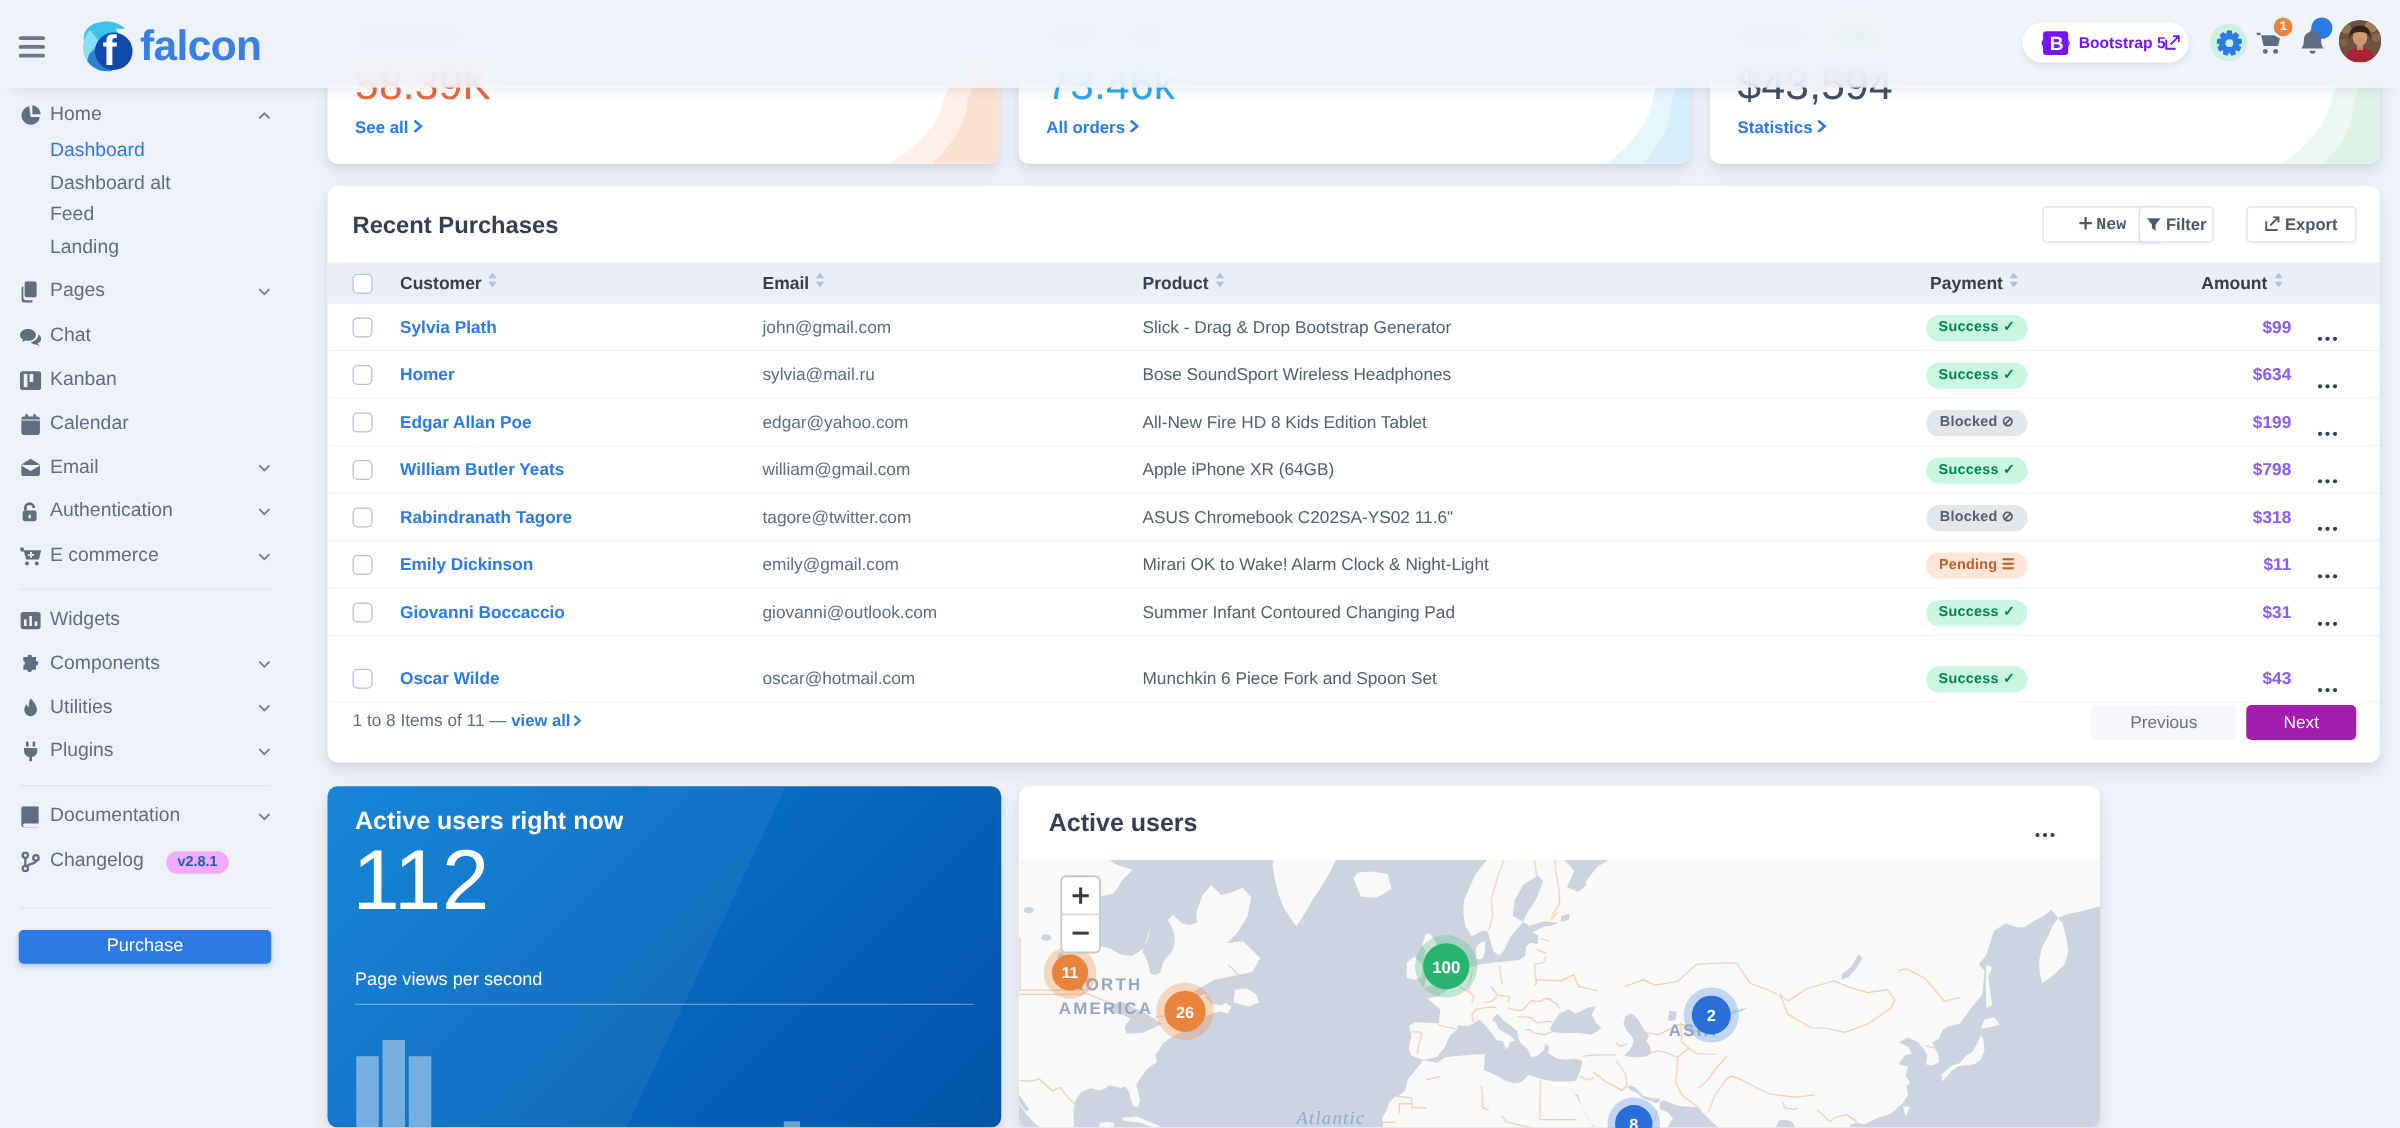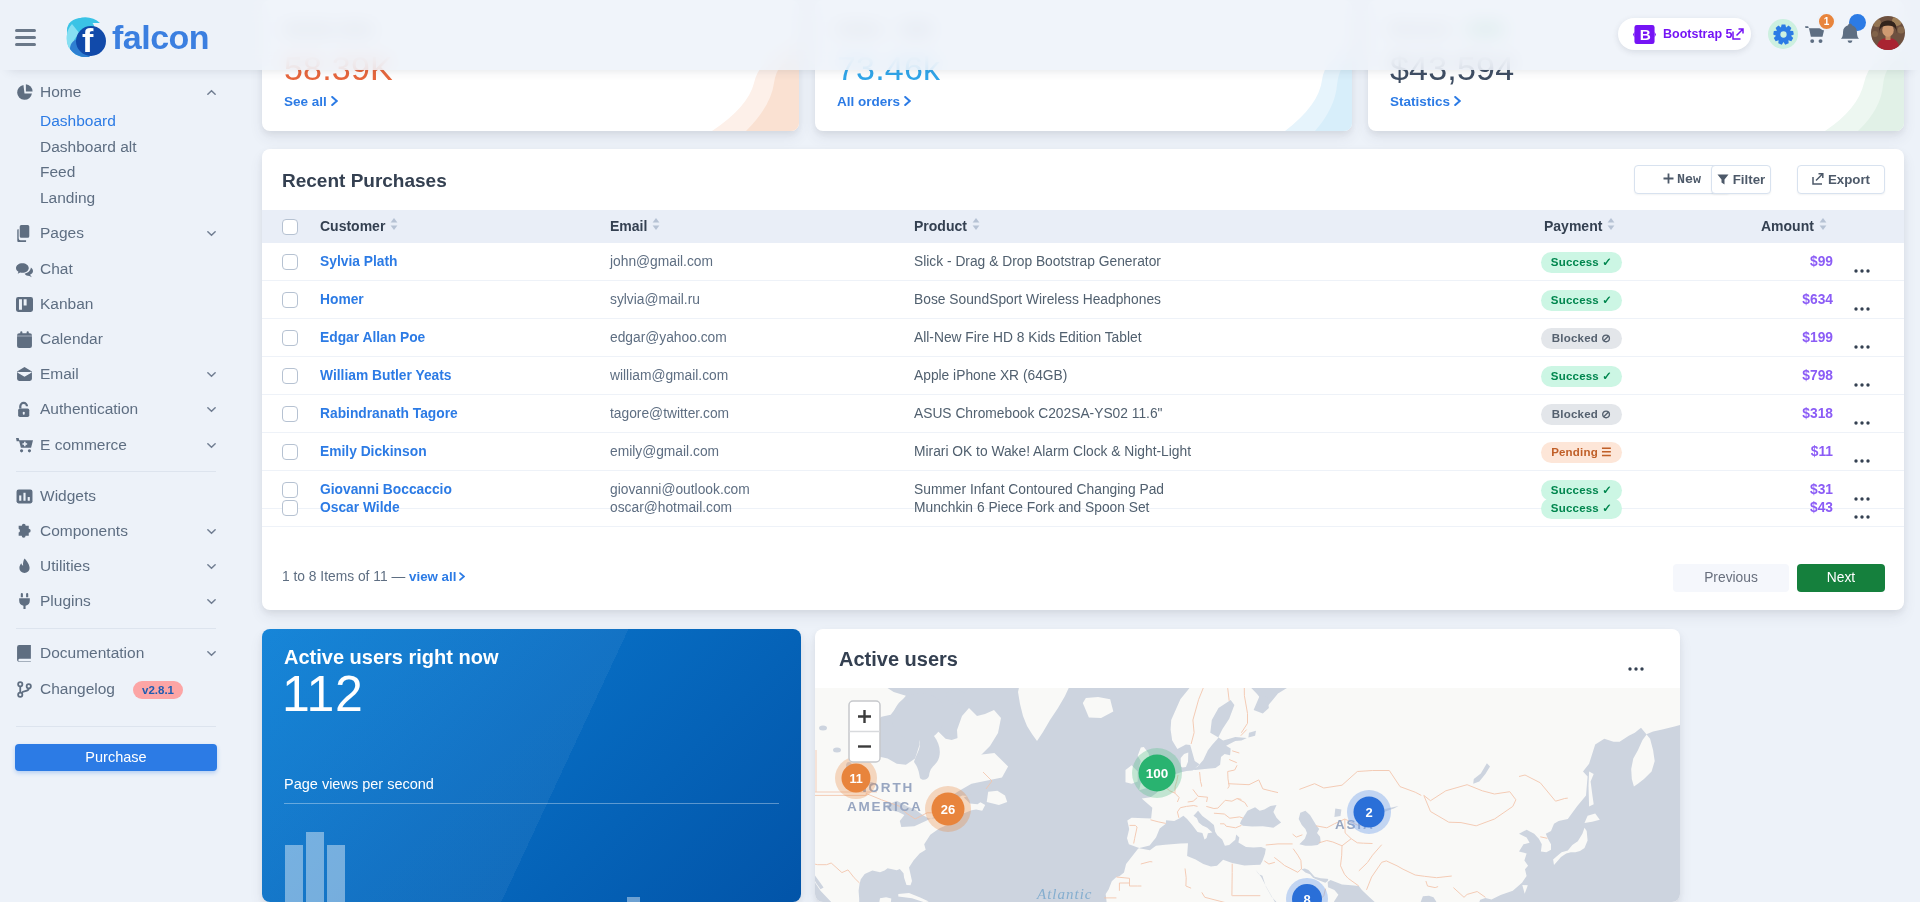--- a/index.html
+++ b/index.html
@@ -215,45 +215,45 @@
         <div class="email">giovanni@outlook.com</div>
         <div class="prod">Summer Infant Contoured Changing Pad</div>
         <div class="badge b-success">Success ✓</div>
         <div class="amt">$31</div>
         <div class="dots3"><svg width="16" height="4" viewBox="0 0 16 4">
             <circle cx="2" cy="2" r="1.7" fill="#344051"></circle>
             <circle cx="8" cy="2" r="1.7" fill="#344051"></circle>
             <circle cx="14" cy="2" r="1.7" fill="#344051"></circle>
           </svg></div>
       </div>
-    <div class="trow" style="top:340px;">
+    <div class="trow" style="top:375px;">
         <div class="cb"></div>
         <div class="cust">Oscar Wilde</div>
         <div class="email">oscar@hotmail.com</div>
         <div class="prod">Munchkin 6 Piece Fork and Spoon Set</div>
         <div class="badge b-success">Success ✓</div>
         <div class="amt">$43</div>
         <div class="dots3"><svg width="16" height="4" viewBox="0 0 16 4">
             <circle cx="2" cy="2" r="1.7" fill="#344051"></circle>
             <circle cx="8" cy="2" r="1.7" fill="#344051"></circle>
             <circle cx="14" cy="2" r="1.7" fill="#344051"></circle>
           </svg></div>
       </div>
   </div>
   <div style="position:absolute; left:20px; top:420px; font-size:13.8px; color:#5e6e82;">1 to 8 Items of 11 — <a class="link">view all<svg style="margin-left:3px;" width="6" height="9" viewBox="0 0 7 10">
           <path d="M1.2 1 L5.8 5 L1.2 9" fill="none" stroke="#2c7be5" stroke-width="2" stroke-linecap="round"></path>
         </svg></a></div>
   <div style="position:absolute; left:1411px; top:415px; width:116px; height:28px; background:#f5f7fc; border-radius:4px; text-align:center; line-height:28px; font-size:13.8px; color:#69707e;">Previous</div>
-  <div style="position:absolute; left:1535px; top:415px; width:88px; height:28px; background:#15803d; border-radius:4px; text-align:center; line-height:28px; font-size:13.8px; color:#fff;">Next</div>
+  <div style="position:absolute; left:1535px; top:415px; width:88px; height:28px; background:#a21caf; border-radius:4px; text-align:center; line-height:28px; font-size:13.8px; color:#fff;">Next</div>
 </div>
 
 <div class="card" id="au-card">
     <div style="position:absolute;left:0;top:0;width:539px;height:273px;background:linear-gradient(115deg,rgba(255,255,255,0.05) 0 55%,rgba(255,255,255,0) 55%);"></div>
   <div style="position:absolute; left:22px; top:17px; font-size:20px; font-weight:700; color:#fff;">Active users right now</div>
-  <div style="position:absolute; left:20px; top:36px; font-size:50px; font-weight:400; color:#fff; letter-spacing:0.5px;">112</div>
+  <div style="position:absolute; left:20px; top:36px; font-size:68px; font-weight:400; color:#fff; letter-spacing:0.5px;">112</div>
   <div style="position:absolute; left:22px; top:147px; font-size:14.5px; color:#fff;">Page views per second</div>
   <div style="position:absolute; left:22px; top:174px; width:495px; height:1px; background:rgba(255,255,255,.35);"></div>
   <div class="abs" style="left:23px; top:216px; width:18px; height:57px; background:rgba(255,255,255,.42);"></div>
   <div class="abs" style="left:44px; top:203px; width:18px; height:70px; background:rgba(255,255,255,.42);"></div>
   <div class="abs" style="left:65px; top:216px; width:18px; height:57px; background:rgba(255,255,255,.42);"></div>
   <div class="abs" style="left:365px; top:268px; width:13px; height:5px; background:rgba(255,255,255,.42);"></div>
 </div>
 
 <div class="card" id="map-card">
   <div style="position:absolute; left:24px; top:19px; font-size:20px; font-weight:700; color:#344051;">Active users</div>
@@ -547,21 +547,21 @@
       </svg>
   </div>
   <div class="navitem" style="top:679px;">
     <svg class="ico" viewBox="0 0 16 16">
         <circle cx="4" cy="3" r="2" fill="none" stroke="#5f6e81" stroke-width="1.7"></circle>
         <circle cx="4" cy="13" r="2" fill="none" stroke="#5f6e81" stroke-width="1.7"></circle>
         <circle cx="12" cy="5" r="2" fill="none" stroke="#5f6e81" stroke-width="1.7"></circle>
         <path d="M4 5 v6 M12 7 c0 3 -5 2 -6.5 4" fill="none" stroke="#5f6e81" stroke-width="1.7"></path>
       </svg>
     <div class="lbl">Changelog</div>
-    <div style="position:absolute; left:118px; top:2px; width:50px; height:18px; background:#fca5a5; color:#1e5db1; font-size:11.5px; font-weight:700; text-align:center; line-height:18px; border-radius:9px;">v2.8.1</div>
+    <div style="position:absolute; left:118px; top:2px; width:50px; height:18px; background:#f0abfc; color:#1e5db1; font-size:11.5px; font-weight:700; text-align:center; line-height:18px; border-radius:9px;">v2.8.1</div>
   </div>
   <div class="sep" style="top:726px;"></div>
   <div style="position:absolute; left:15px; top:744px; width:202px; height:27px; background:#2c7be5; border-radius:4px; color:#fff; font-size:14.5px; font-weight:500; text-align:center; line-height:27px; box-shadow:0 2px 4px rgba(44,123,229,.3);">Purchase</div>
 </div>
 
 <div id="navbar">
   <div id="hamb">
       <div></div>
       <div></div>
       <div style="margin:0;"></div>

